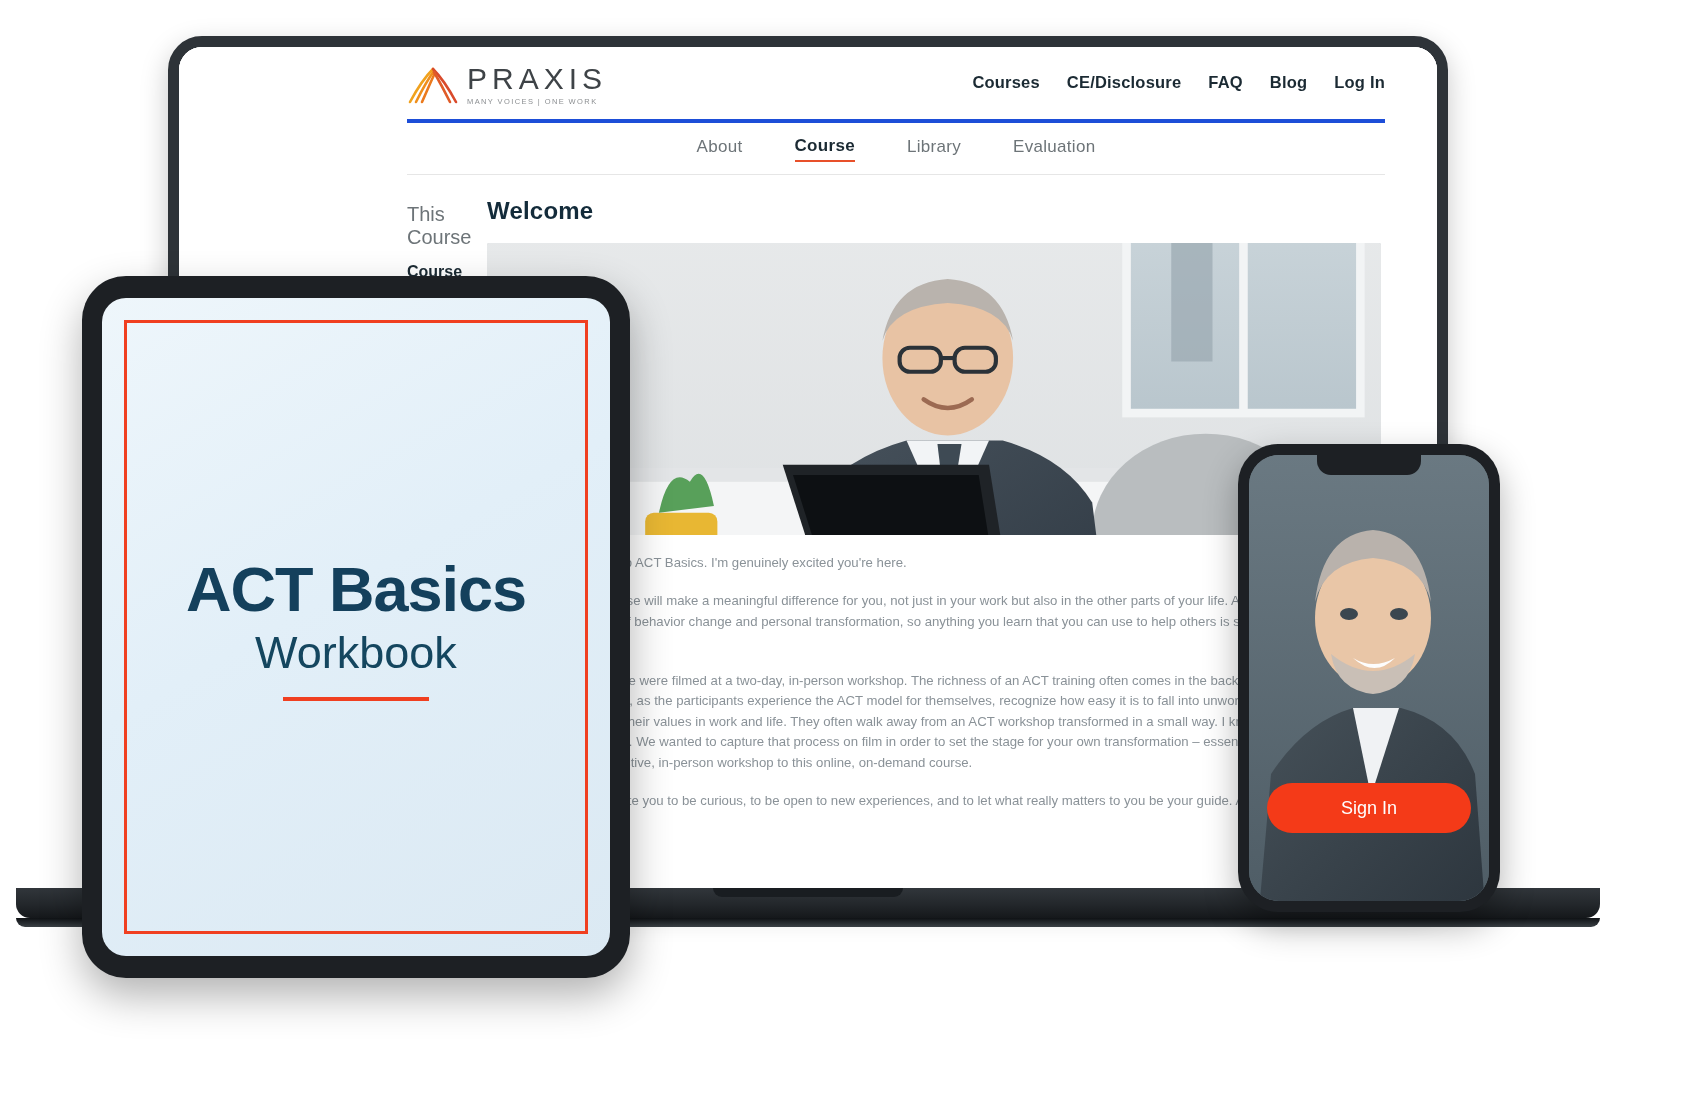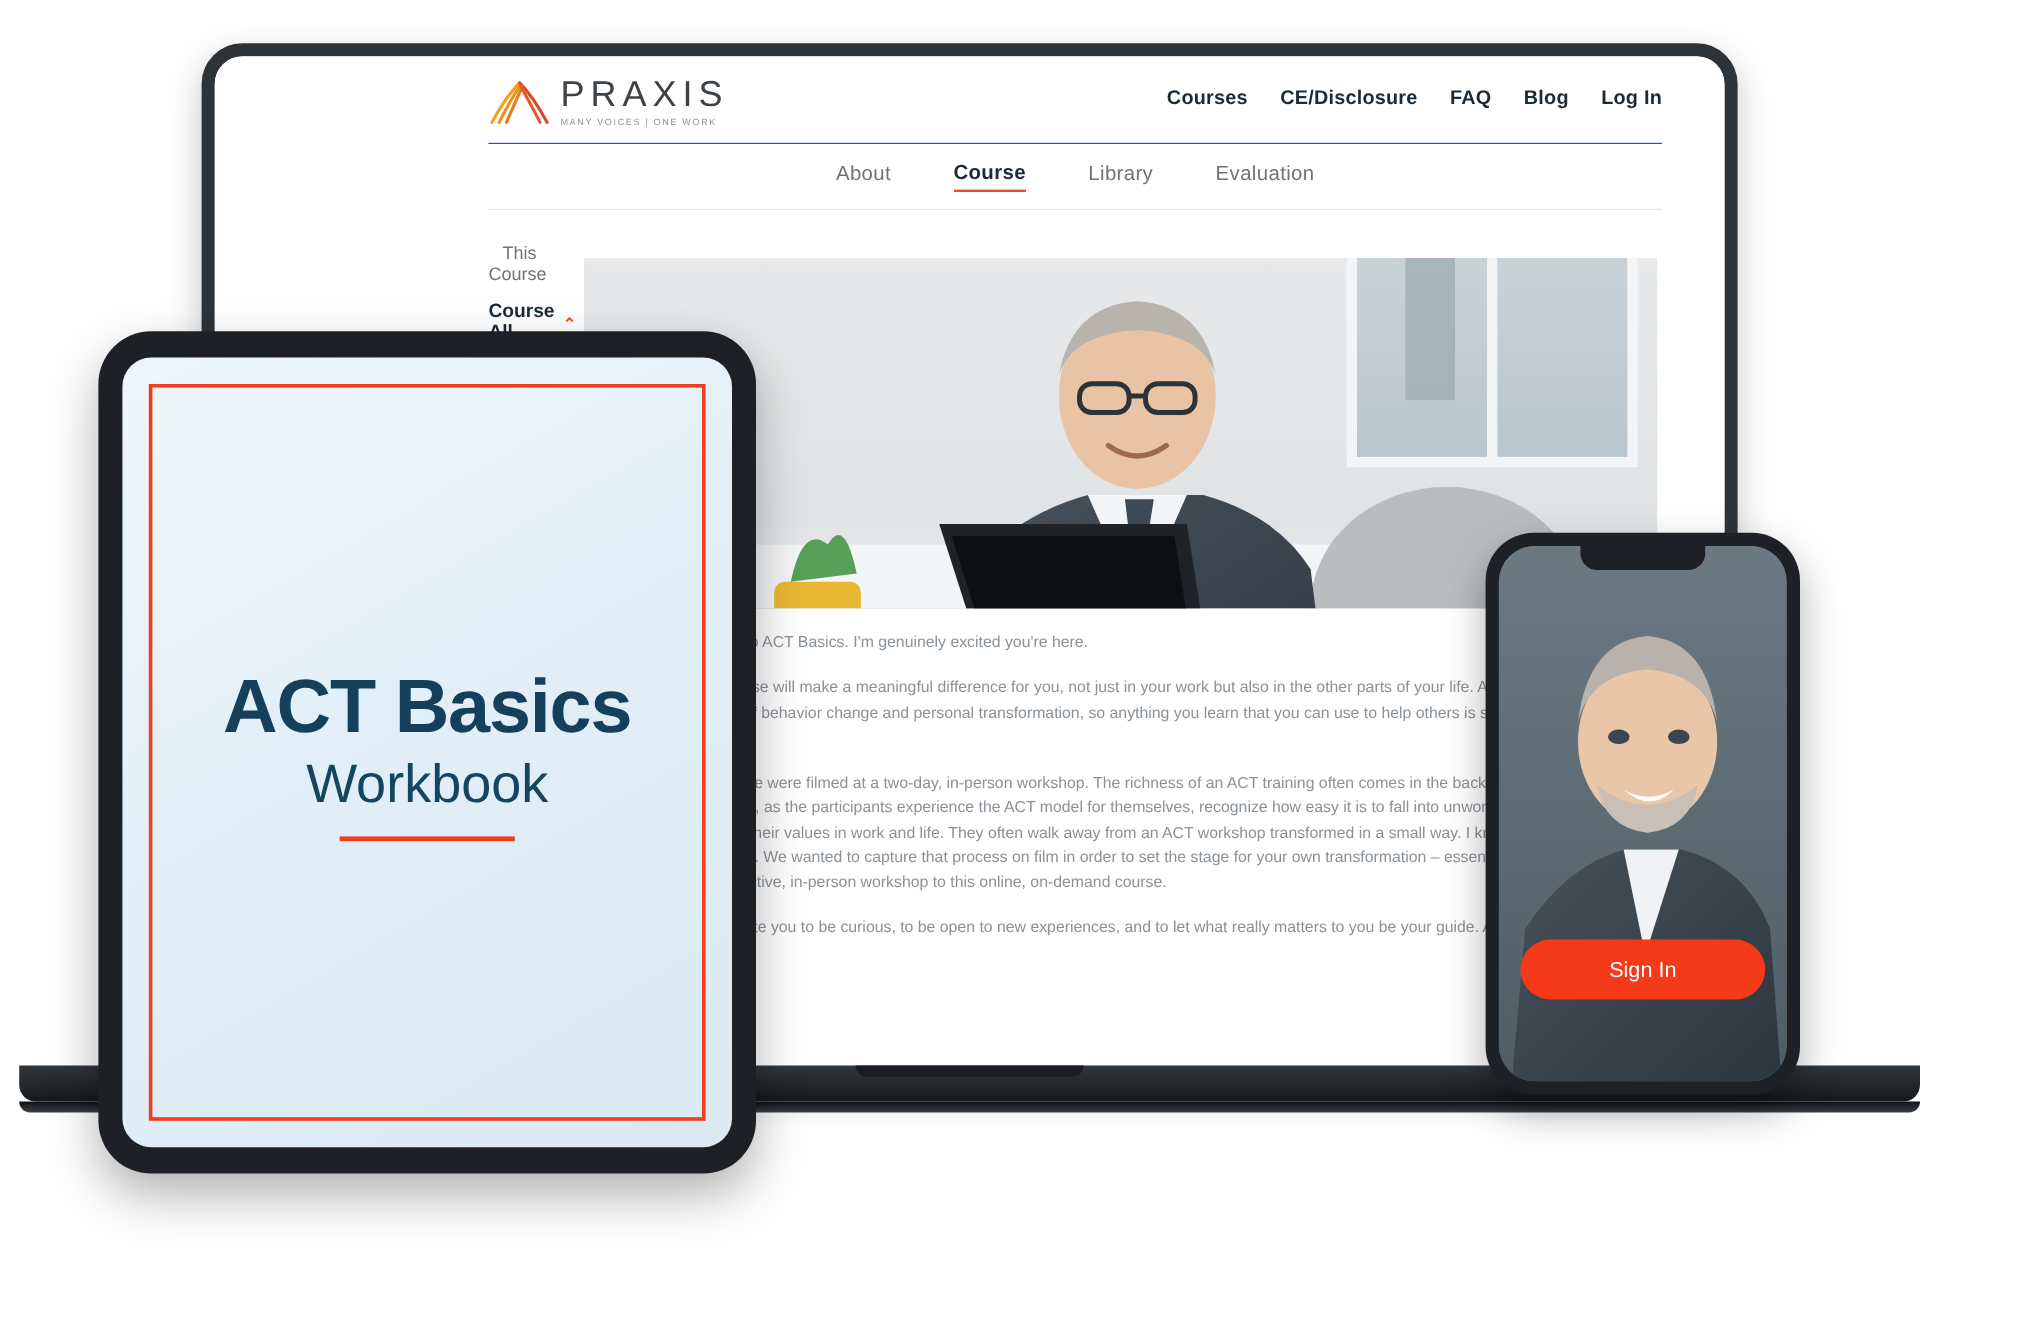--- a/index.html
+++ b/index.html
@@ -53,33 +53,33 @@
     font-size: 7.5px; letter-spacing: 1.4px; color: #8c8f92; margin-top: 2px;
     font-family: "Liberation Sans", sans-serif;
   }
   .topnav { position:absolute; right: 52px; top: 26px; display:flex; gap: 27px; justify-content: center; }
   .topnav a {
     font-size: 16.5px; font-weight: 700; color: #1b2a33; text-decoration:none;
     letter-spacing: .2px;
   }
   .subnav {
     position:absolute; left: 228px; right: 52px; top: 72px; height: 56px;
-    border-top: 1px solid #1d4ed8; border-bottom: 1px solid #e6e6e6;
+    border-top: 4px solid #1d4ed8; border-bottom: 1px solid #e6e6e6;
     display:flex; align-items:center; justify-content:center; gap: 52px;
   }
   .subnav a {
     font-size: 17px; color: #6d7478; text-decoration:none; letter-spacing:.3px;
     padding-bottom: 4px;
   }
   .subnav a.active { color:#1b2a33; font-weight:600; border-bottom: 2px solid #e8502a; }
 
   
   .content { position:absolute; left:0; top: 128px; right:0; bottom:0; display:flex; }
   .sidebar { width: 296px; padding: 28px 28px 0 228px; }
-  .sb-title { font-size: 15px; color: #6d7478; margin-bottom: 14px; text-align: right; }
+  .sb-title { font-size: 20px; color: #6d7478; margin-bottom: 14px; }
   .sb-expand {
     font-size: 16px; color: #1b2a33; font-weight: 700; margin-bottom: 20px;
     display:flex; align-items:center; gap:7px;
   }
   .caret { color:#e8502a; font-size: 13px; line-height:1; }
   .sb-item {
     display:flex; align-items:center; gap: 8px; padding: 10px 0 18px 0;
     font-size: 15.5px; color:#1b2a33;
   }
   .sb-item.bold { font-weight: 700; }
@@ -215,20 +215,21 @@
               <div class="sb-row sb-item muted">
                 <span style="display:flex;align-items:center;gap:8px;">
                   <span class="chk">✓</span>
                   <span>1. What is ACT?</span>
                 </span>
                 <span class="caret2">⌃</span>
               </div>
             </aside>
 
             <section class="main">
+              <h1>Welcome</h1>
 
               <div class="hero">
                 <svg viewBox="0 0 520 292" preserveAspectRatio="xMidYMid slice" width="100%" height="100%">
                   <defs>
                     <linearGradient id="wall" x1="0" y1="0" x2="0" y2="1">
                       <stop offset="0%" stop-color="#e9ebec"></stop>
                         <stop offset="100%" stop-color="#dcdfe1"></stop>
                     </linearGradient>
                     <linearGradient id="suit" x1="0" y1="0" x2="1" y2="1">
                       <stop offset="0%" stop-color="#47525c"></stop>

